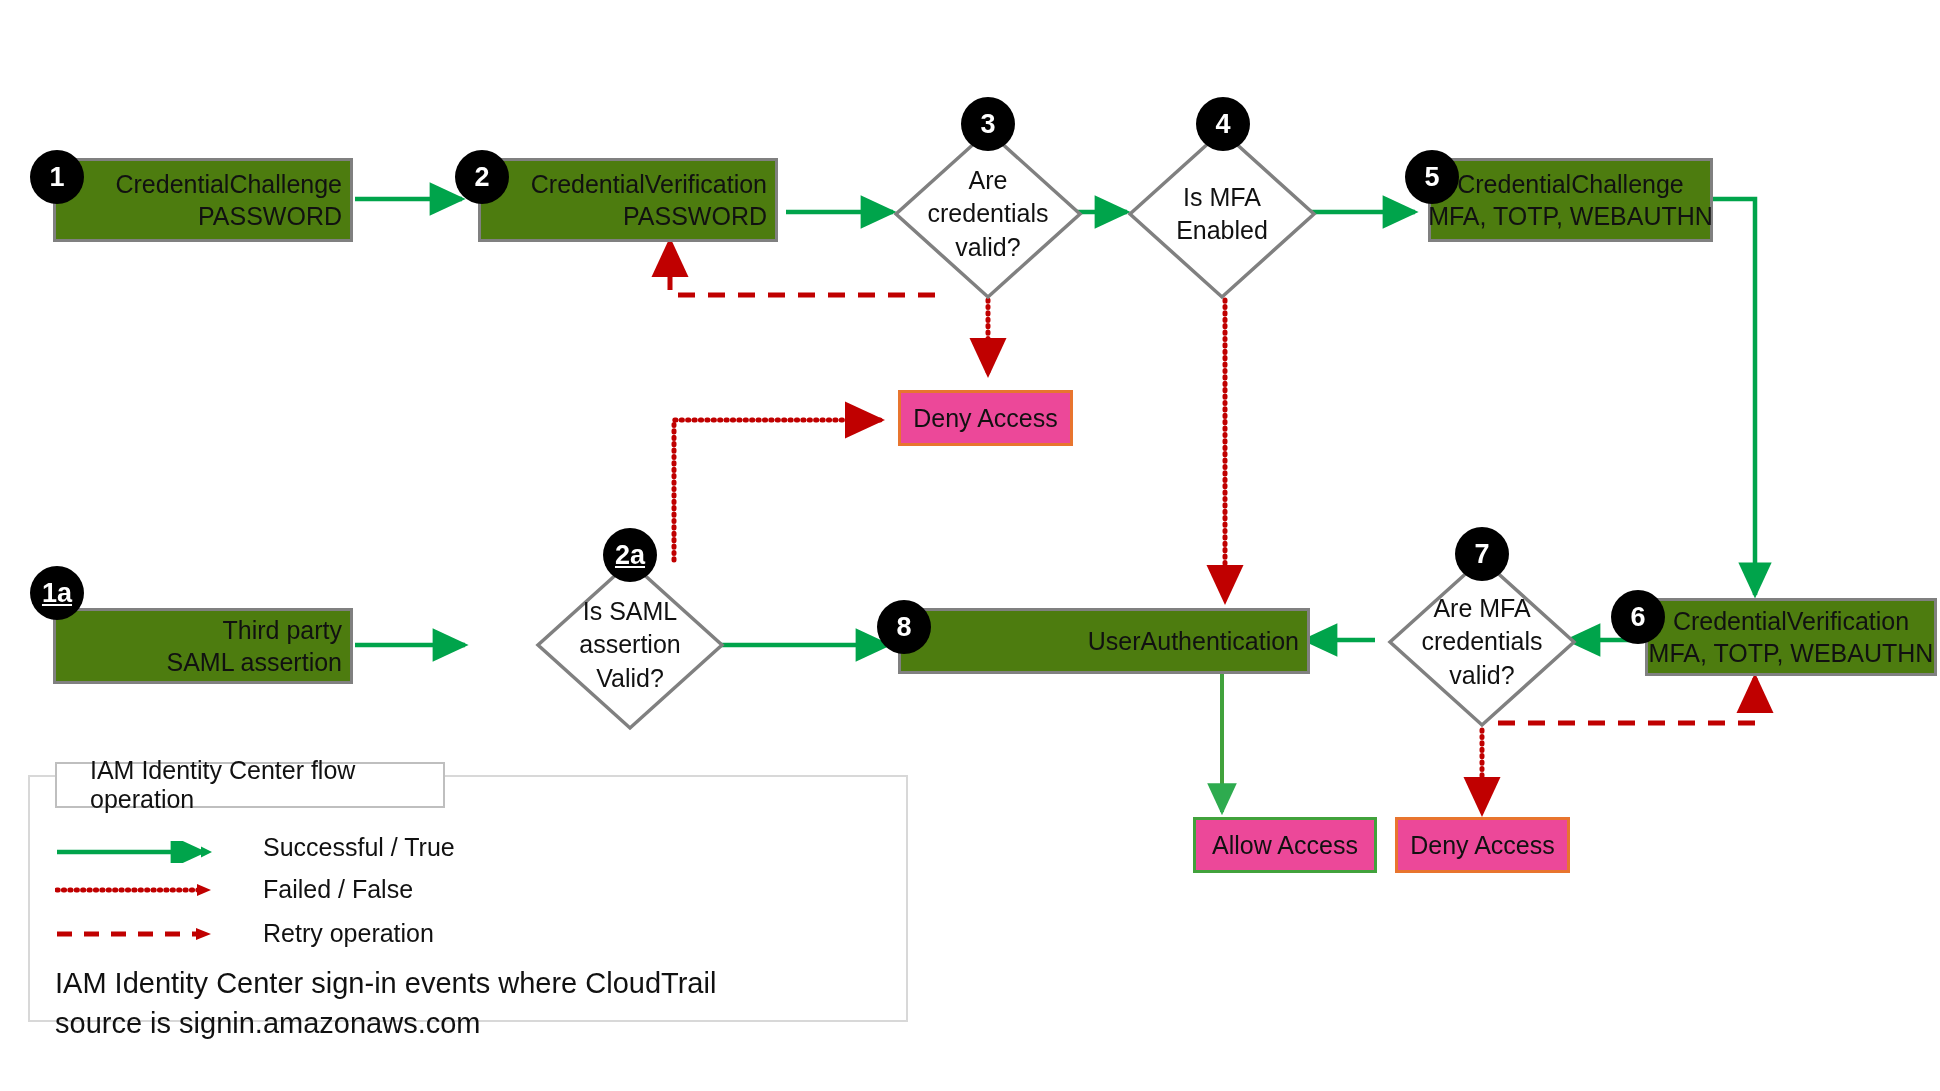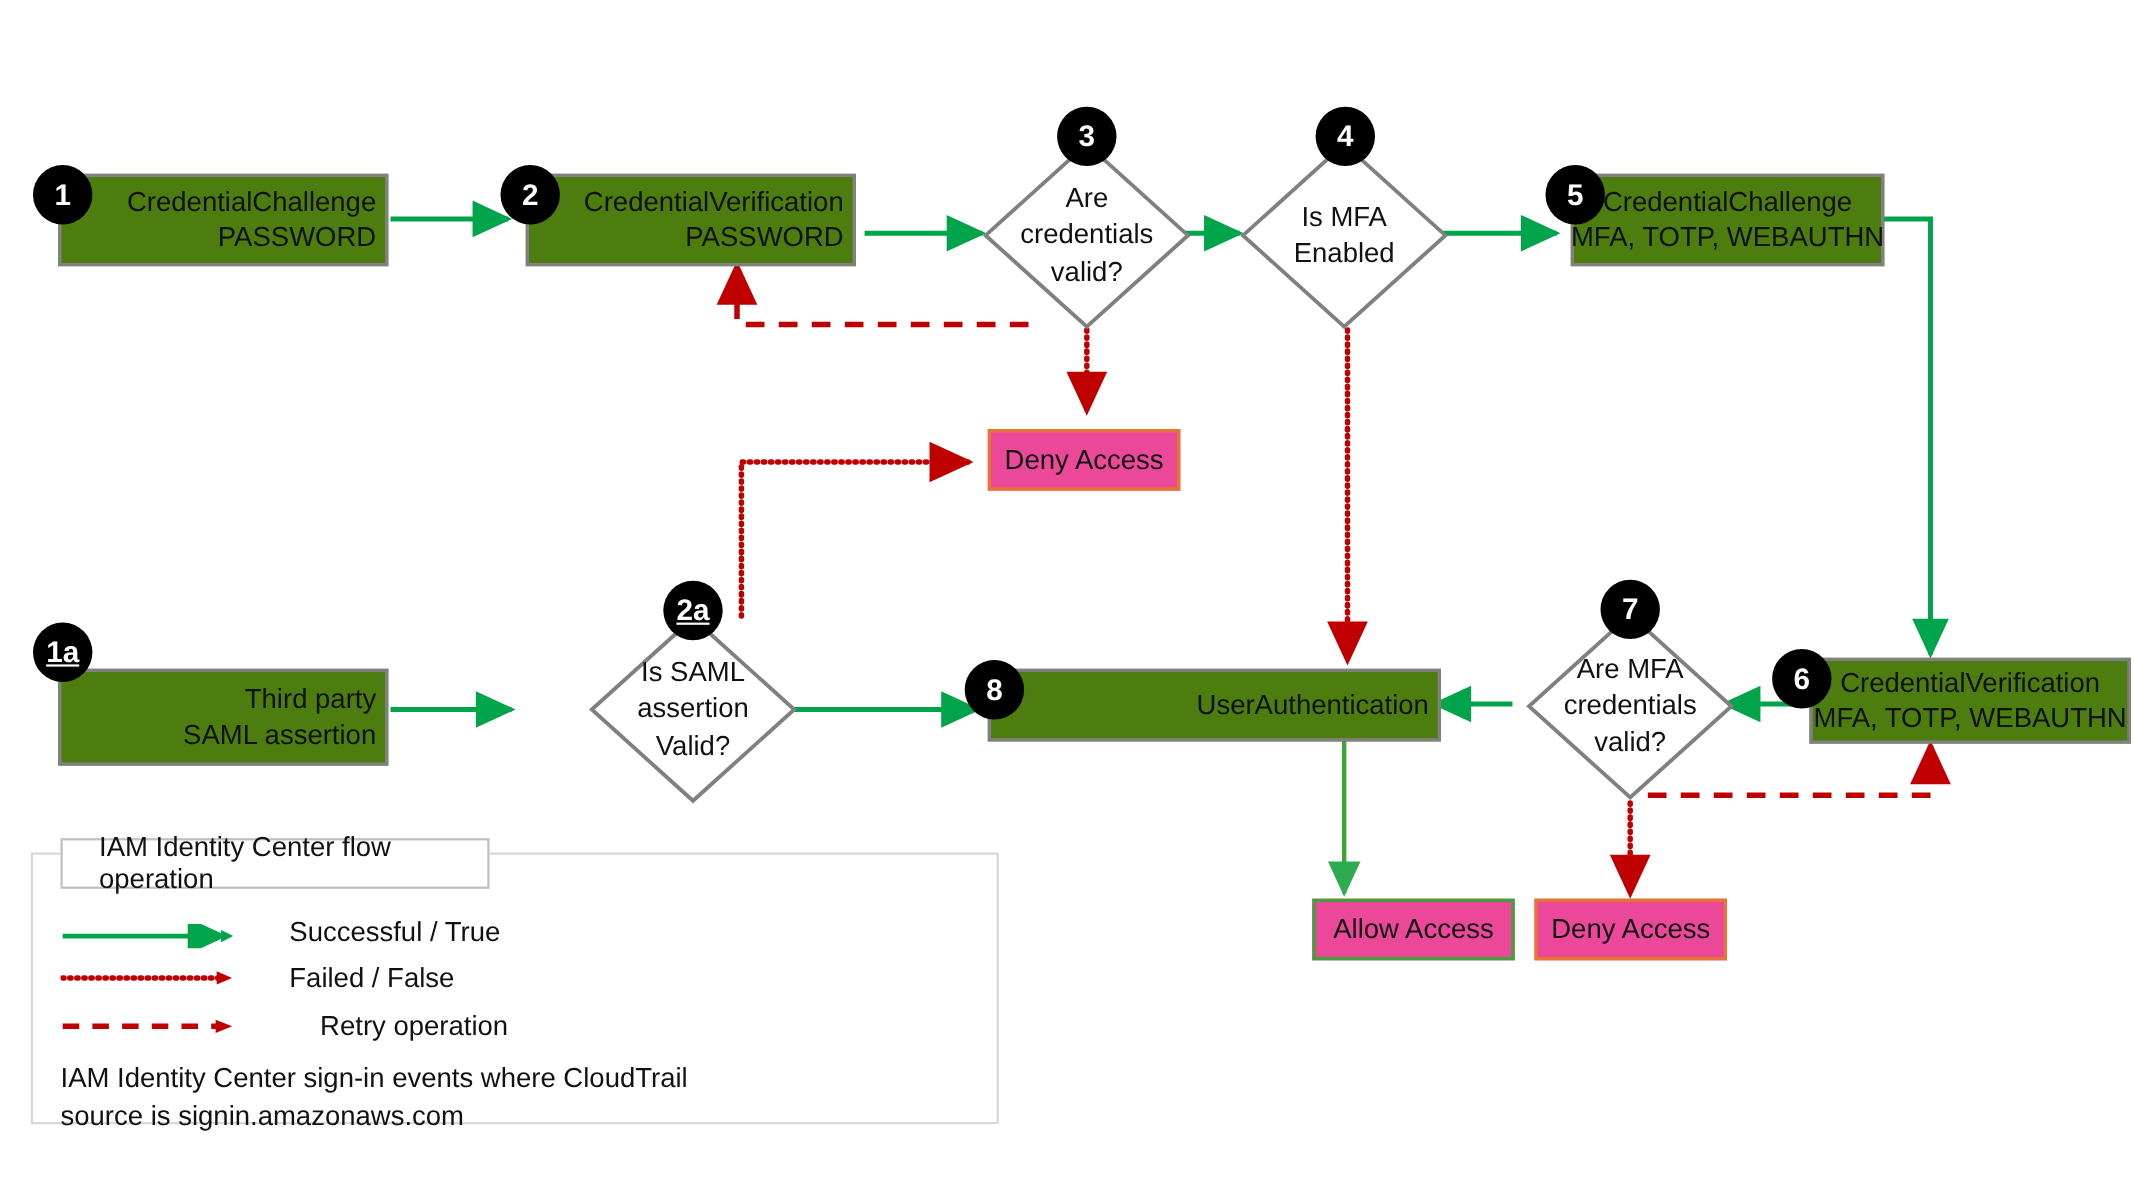--- a/index.html
+++ b/index.html
@@ -116,21 +116,21 @@
   .legend-row .swatch {
     position: relative;
     width: 160px;
     height: 22px;
     margin-right: 0px;
     flex: none;
   }
   .legend-row .lbl { margin-left: 48px; white-space: nowrap; }
   .legend-note {
     position: absolute;
-    font-size: 25px;
+    font-size: 29px;
     line-height: 1.38;
     color: #111111;
   }
   .legend-note span { display: block; white-space: nowrap; }
 </style>
 </head>
 <body>
 
 <div id="canvas">
 
@@ -237,21 +237,21 @@
       <span>valid?</span>
     </div>
   </div>
   <div class="badge" style="left:1455px; top:527px; width:54px; height:54px;">7</div>
 
   <div class="node proc align-right" style="left:898px; top:608px; width:412px; height:66px;">
     <span class="ln">UserAuthentication</span>
   </div>
   <div class="badge" style="left:877px; top:600px; width:54px; height:54px;">8</div>
 
-  <div class="node proc align-right" style="left:53px; top:608px; width:300px; height:88px;text-align:center;">
+  <div class="node proc align-right" style="left:53px; top:608px; width:300px; height:76px;text-align:center;">
     <span class="ln">Third party</span>
     <span class="ln">SAML assertion</span>
   </div>
   <div class="badge small" style="left:30px; top:566px; width:54px; height:54px;text-align:center;">1a</div>
 
   <div class="diamond-wrap" style="left:535px; top:559px; width:190px; height:172px;">
     <svg class="diamond-shape" viewBox="0 0 190 172">
       <polygon points="95,3 187,86 95,169 3,86" fill="#ffffff" stroke="#808080" stroke-width="3.5"></polygon>
     </svg>
     <div class="diamond-label">
@@ -293,21 +293,21 @@
   <div class="legend-row" style="left:55px; top:872px; width:560px; height:34px;">
     <span class="swatch">
       <svg width="160" height="22" viewBox="0 0 160 22">
         <line x1="2" y1="11" x2="144" y2="11" stroke="#c00000" stroke-width="5" stroke-dasharray="1.2 5.2" stroke-linecap="round"></line>
         <path d="M142,5 L156,11 L142,17 Z" fill="#c00000"></path>
       </svg>
     </span>
     <span class="lbl">Failed / False</span>
   </div>
 
-  <div class="legend-row" style="left:55px; top:916px; width:560px; height:34px;gap:28px;">
+  <div class="legend-row" style="left:55px; top:916px; width:560px; height:34px;">
     <span class="swatch">
       <svg width="160" height="22" viewBox="0 0 160 22">
         <line x1="2" y1="11" x2="142" y2="11" stroke="#c00000" stroke-width="5" stroke-dasharray="15 12"></line>
         <path d="M141,5 L156,11 L141,17 Z" fill="#c00000"></path>
       </svg>
     </span>
     <span class="lbl">Retry operation</span>
   </div>
 
   <div class="legend-note" style="left:55px; top:963px; width:800px;">

